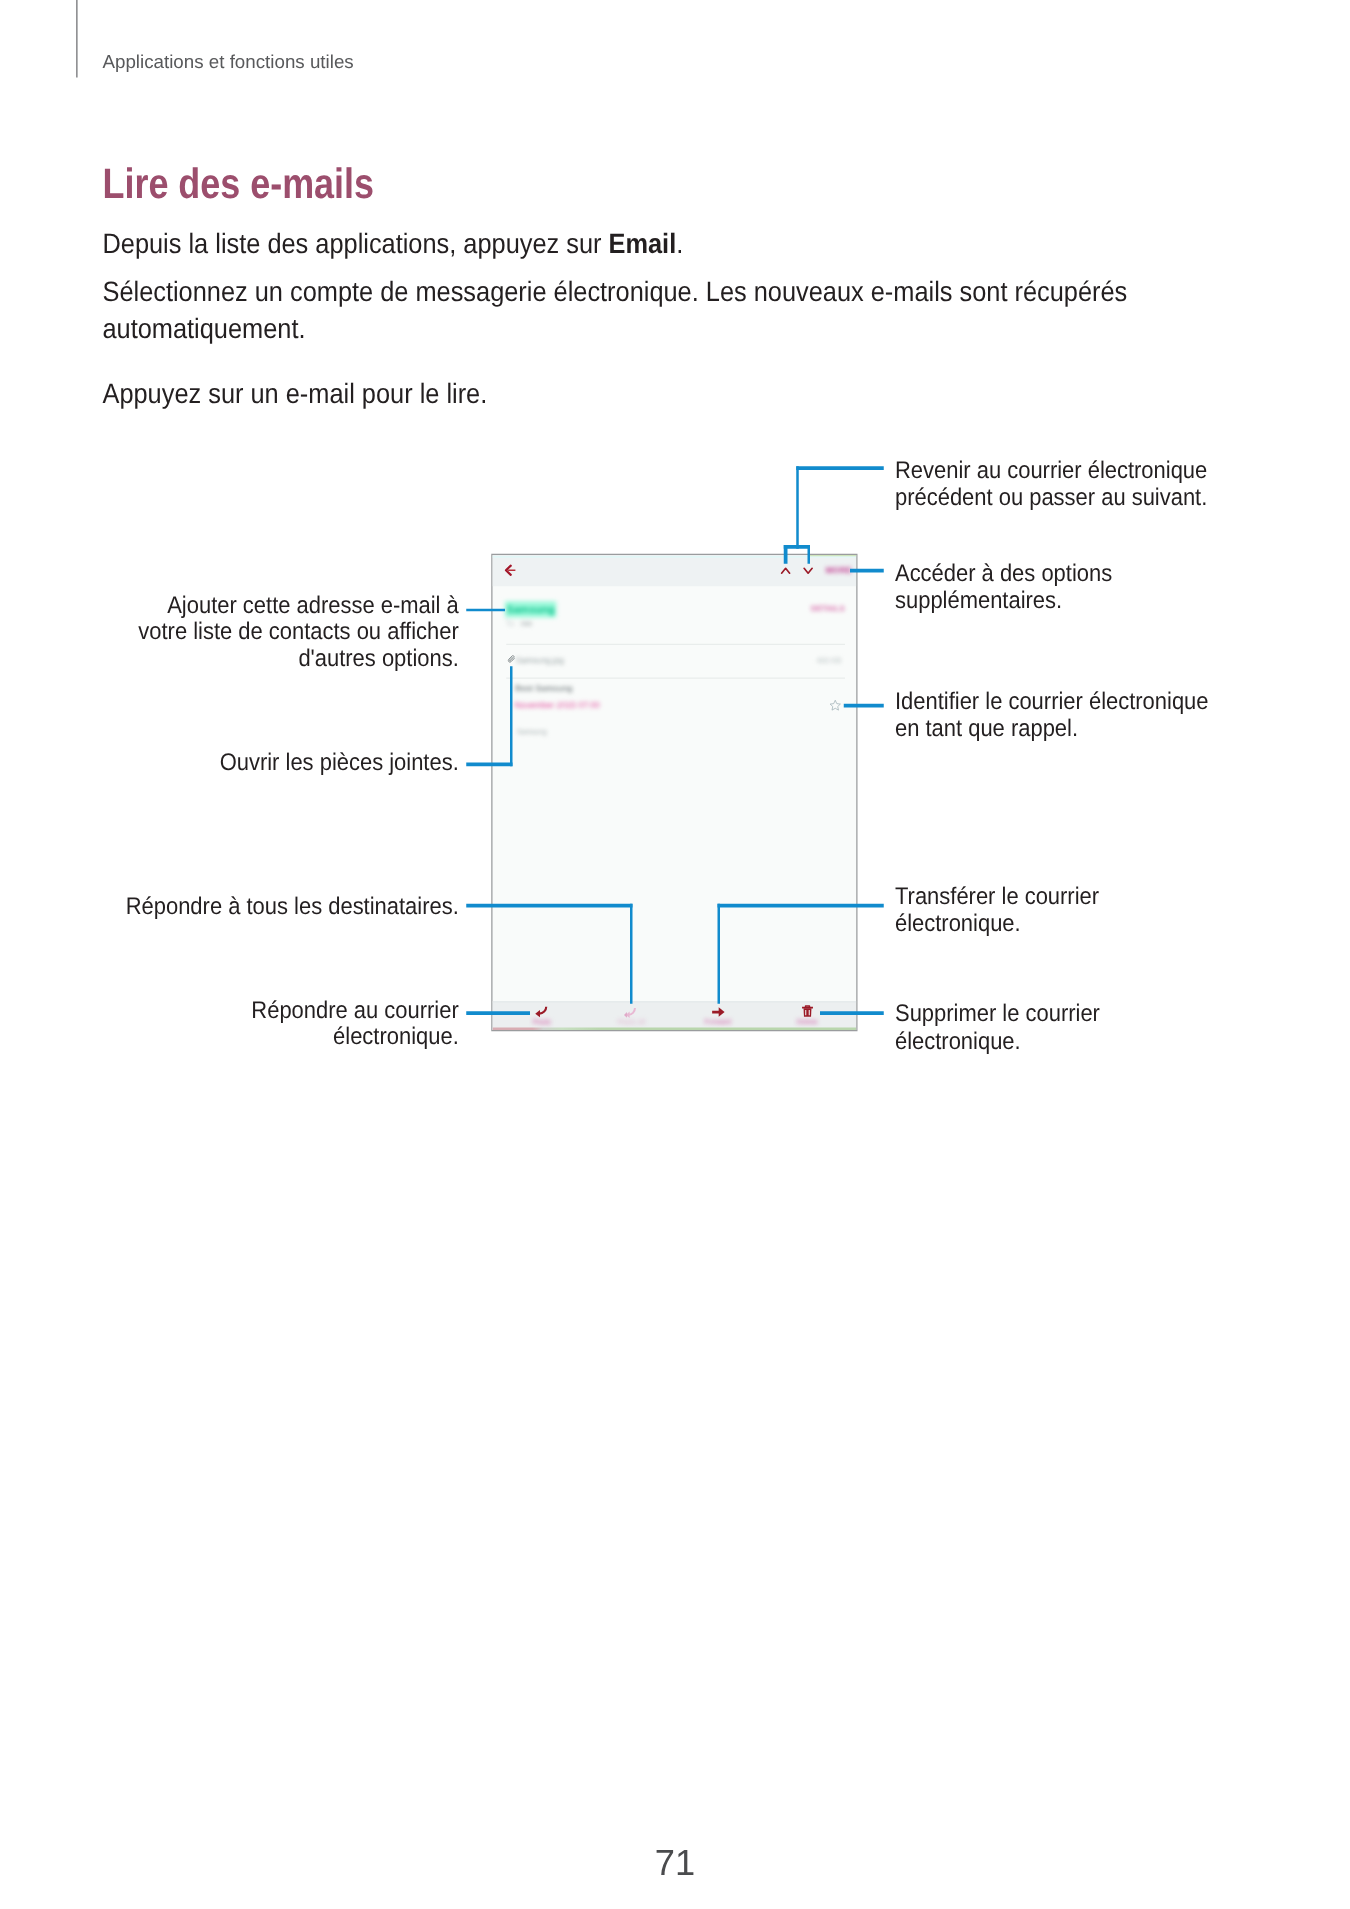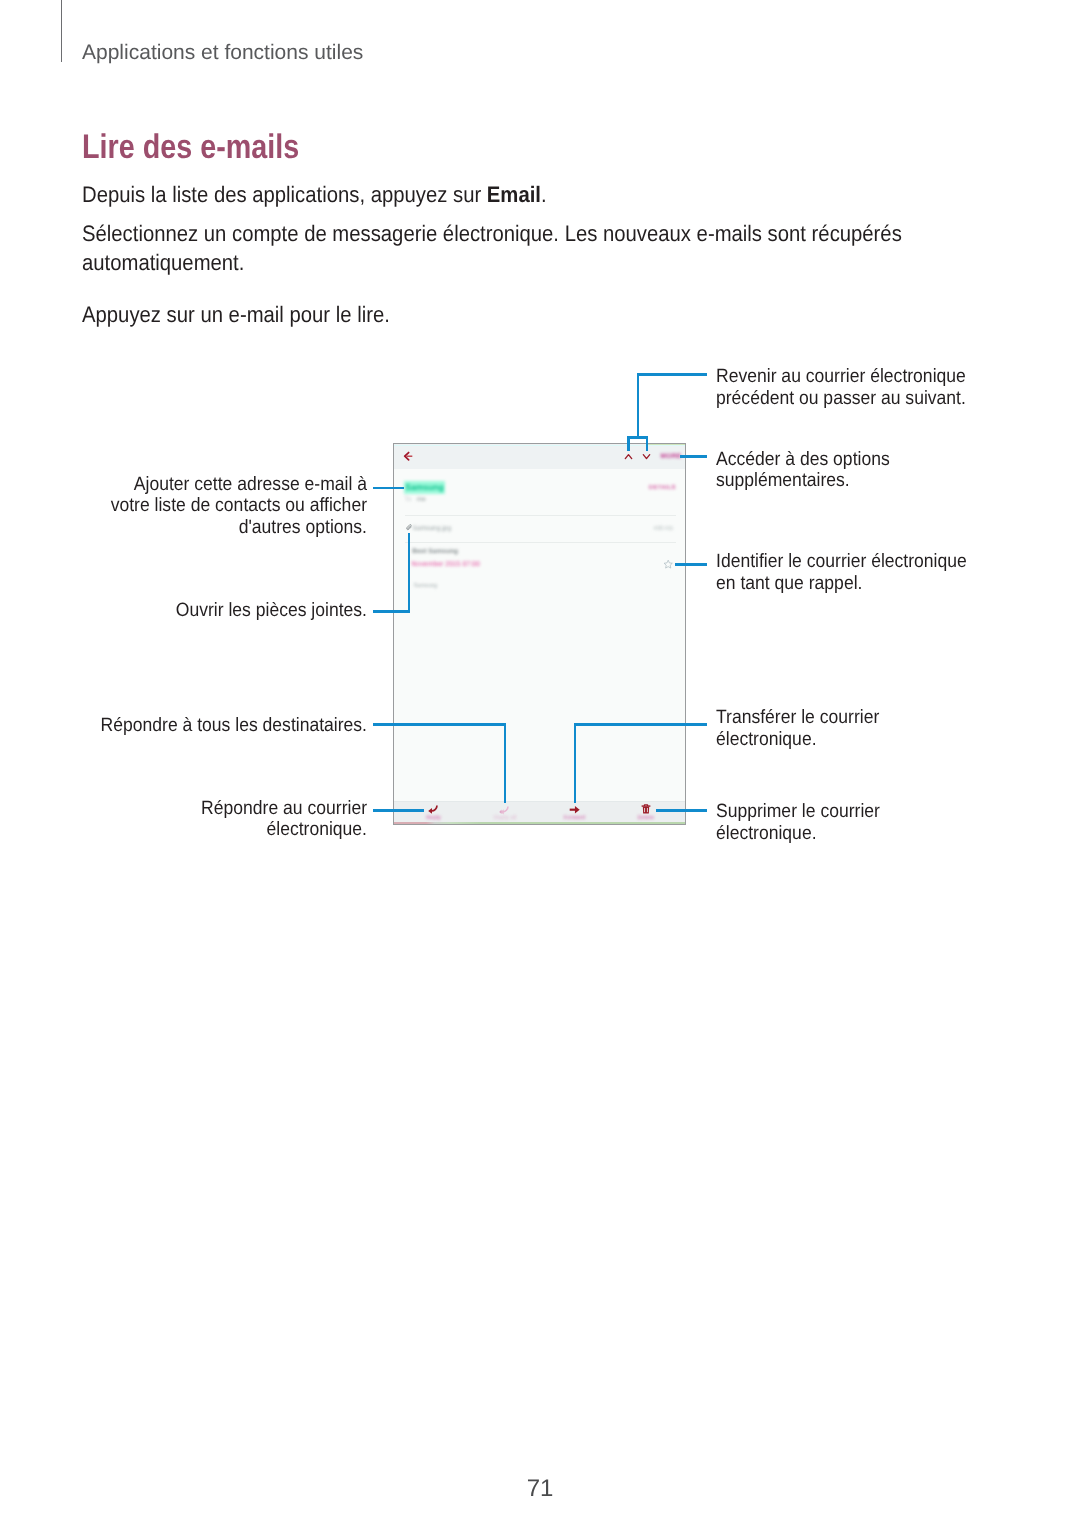--- a/index.html
+++ b/index.html
@@ -4,21 +4,21 @@
 <title>Lire des e-mails</title>
 <style>
   html,body{margin:0;padding:0;}
   body{width:1080px;height:1527px;background:#ffffff;
        font-family:"Liberation Sans",sans-serif;
        -webkit-font-smoothing:antialiased;text-rendering:geometricPrecision;font-kerning:normal;}
   .page{position:relative;width:1080px;height:1527px;overflow:hidden;background:#fff;}
 
   
   .hdr-rule{position:absolute;left:60.7px;top:0;width:1.3px;height:62px;background:#6d6e71;}
-  .hdr-text{position:absolute;left:82px;top:40.5px;font-size:21px;color:#58595b;white-space:nowrap;}
+  .hdr-text{position:absolute;left:82px;top:40.5px;font-size:15px;color:#58595b;white-space:nowrap;}
 
   
   .h1{position:absolute;left:82px;top:128px;font-size:34px;font-weight:bold;color:#9c4e6d;white-space:nowrap;transform:scaleX(0.845);transform-origin:left top;}
   .para{position:absolute;left:82px;font-size:22.4px;color:#231f20;line-height:29.9px;width:925px;transform:scaleX(0.906);transform-origin:left top;}
   .para b{font-weight:bold;}
 
   
   .an{position:absolute;font-size:19.2px;color:#231f20;line-height:21.6px;white-space:pre-line;}
   .an.r{left:715.5px;transform:scaleX(0.915);transform-origin:left top;}
   .an.l{text-align:right;transform:scaleX(0.915);transform-origin:right top;}
@@ -37,21 +37,21 @@
   .mt-to{font-size:6.4px;color:#99a3a5;}
   .to-lbl{color:#c3cbcd;}
   .to-nm{color:#8d9799;margin-left:5.5px;}
   .mt-att{font-size:6.6px;color:#98a2a4;}
   .mt-size{font-size:6px;color:#b6bfc0;}
   .mt-subject{font-size:6.6px;font-weight:bold;color:#868e90;}
   .mt-date{font-size:6.9px;color:#e3499c;}
   .mt-body{font-size:5.6px;color:#a4adaf;}
   .mt-tl{font-size:5.6px;color:#cf4e9f;letter-spacing:0.1px;}
   .mt-dis{color:#dfb4cf;}
-  .page-num{position:absolute;left:0;width:1080px;top:1474.5px;text-align:center;font-size:24px;color:#4a4b4d;}
+  .page-num{position:absolute;left:0;width:1080px;top:1474.5px;text-align:center;font-size:29px;color:#4a4b4d;}
 
   
   .mock{position:absolute;left:393px;top:443px;width:293px;height:382px;box-sizing:border-box;
         border:1.4px solid #9a9c9e;background:#f9fbfa;overflow:hidden;}
   .mock-top{position:absolute;left:0;top:0;right:0;height:25px;background:#eef2f3;}
   .mock-top-hl{position:absolute;left:0;top:0.8px;right:0;height:1px;background:#ddf9f9;}
   .mock-top-gl{position:absolute;left:254px;top:0;right:0;height:1px;background:#cfe4bc;}
   .mock-bot{position:absolute;left:0;bottom:0;right:0;height:22.2px;background:#eceff0;border-top:1px solid #e4e9ea;}
   .mock-bot-hl{position:absolute;left:0;bottom:0.3px;right:0;height:1.5px;background:linear-gradient(90deg,#d8adb3 0%,#d8adb3 11%,#cfd2cf 14%,#c8dfc2 19%,#b9d6ad 30%,#b9d6ad 100%);}
   .divider{position:absolute;left:11px;right:9px;height:1px;background:#e9edec;}

